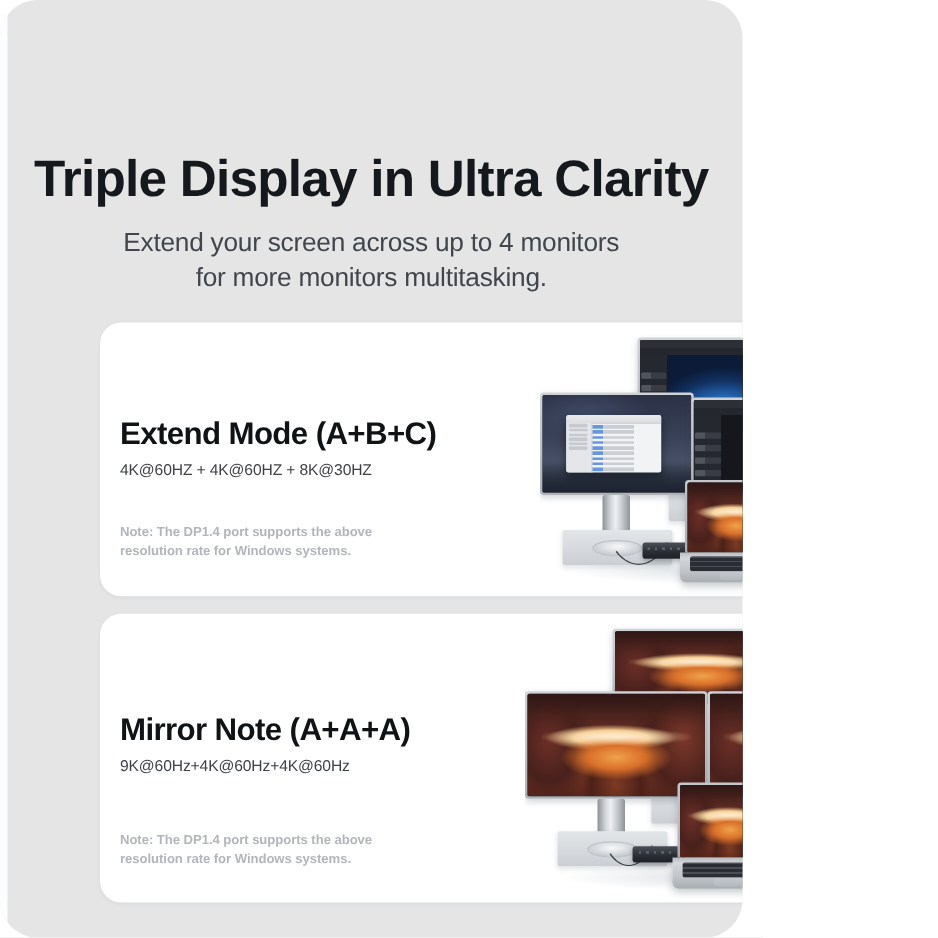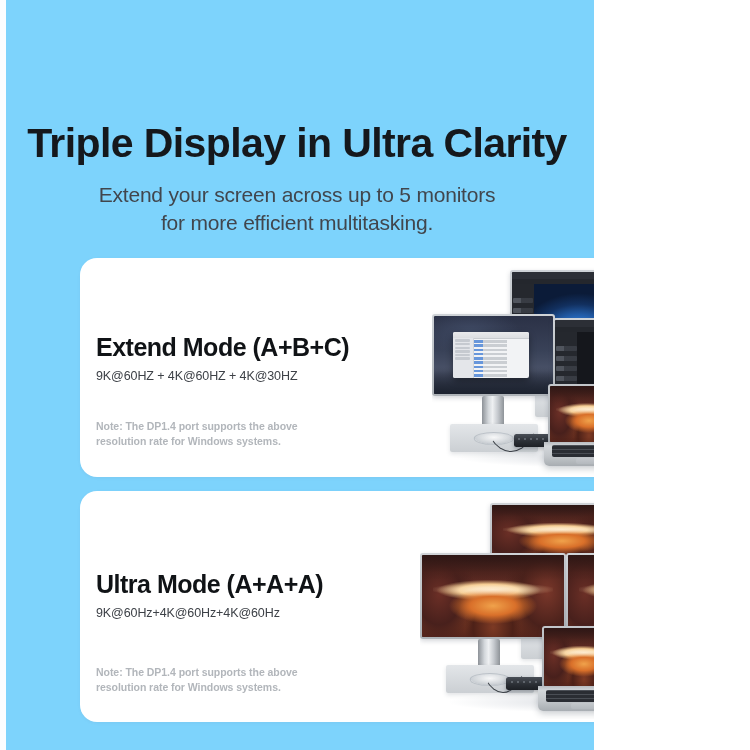--- a/index.html
+++ b/index.html
@@ -10,23 +10,24 @@
     width: 750px;
     height: 750px;
     background: #ffffff;
     font-family: "Liberation Sans", sans-serif;
     overflow: hidden;
   }
   .page {
     position: relative;
     width: 594px;
     height: 750px;
-    background: #7dd3fc;
+    background: #e5e5e5;
     box-sizing: border-box;
     overflow: hidden;
+    border-radius: 30px;
   }
   .page::before {
     content: "";
     position: absolute;
     left: 0; top: 0; bottom: 0;
     width: 6px;
     background: #fbfdff;
   }
 
   
@@ -337,30 +338,30 @@
   }
 </style>
 </head>
 <body>
 
 <div class="page">
 
   <div class="header">
     <h1 class="headline">Triple Display in Ultra Clarity</h1>
     <div class="subline">
-      <div>Extend your screen across up to 5 monitors</div>
-      <div>for more efficient multitasking.</div>
+      <div>Extend your screen across up to 4 monitors</div>
+      <div>for more monitors multitasking.</div>
     </div>
   </div>
 
   <div class="card" id="card-extend">
 
     <div class="card-text">
       <div class="mode-title">Extend Mode (A+B+C)</div>
-      <div class="mode-res">9K@60HZ + 4K@60HZ + 4K@30HZ</div>
+      <div class="mode-res">4K@60HZ + 4K@60HZ + 8K@30HZ</div>
       <div class="mode-note">
         <div>Note: The DP1.4 port supports the above</div>
         <div>resolution rate for Windows systems.</div>
       </div>
     </div>
 
     <div class="illus" id="illus-extend">
 
       <div class="shadow-ell" style="left:22px; top:182px; width:290px; height:22px;"></div>
 
@@ -469,21 +470,21 @@
           <div class="kb-pad"></div>
         </div>
       </div>
 
     </div>
   </div>
 
   <div class="card" id="card-mirror">
 
     <div class="card-text">
-      <div class="mode-title">Ultra Mode (A+A+A)</div>
+      <div class="mode-title">Mirror Note (A+A+A)</div>
       <div class="mode-res">9K@60Hz+4K@60Hz+4K@60Hz</div>
       <div class="mode-note">
         <div>Note: The DP1.4 port supports the above</div>
         <div>resolution rate for Windows systems.</div>
       </div>
     </div>
 
     <div class="illus" id="illus-mirror">
 
       <div class="shadow-ell" style="left:26px; top:196px; width:296px; height:22px;"></div>

